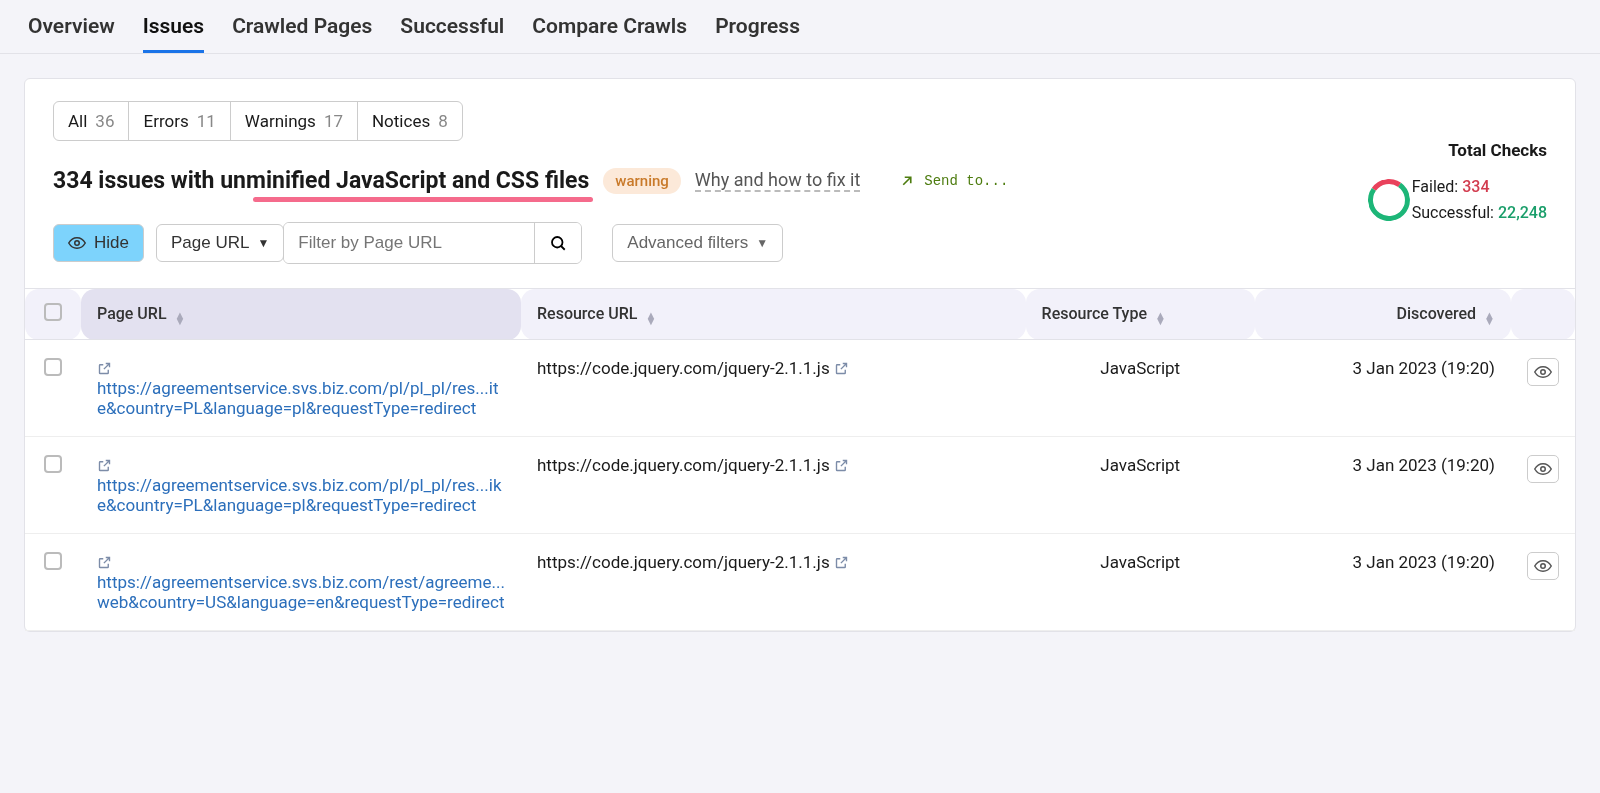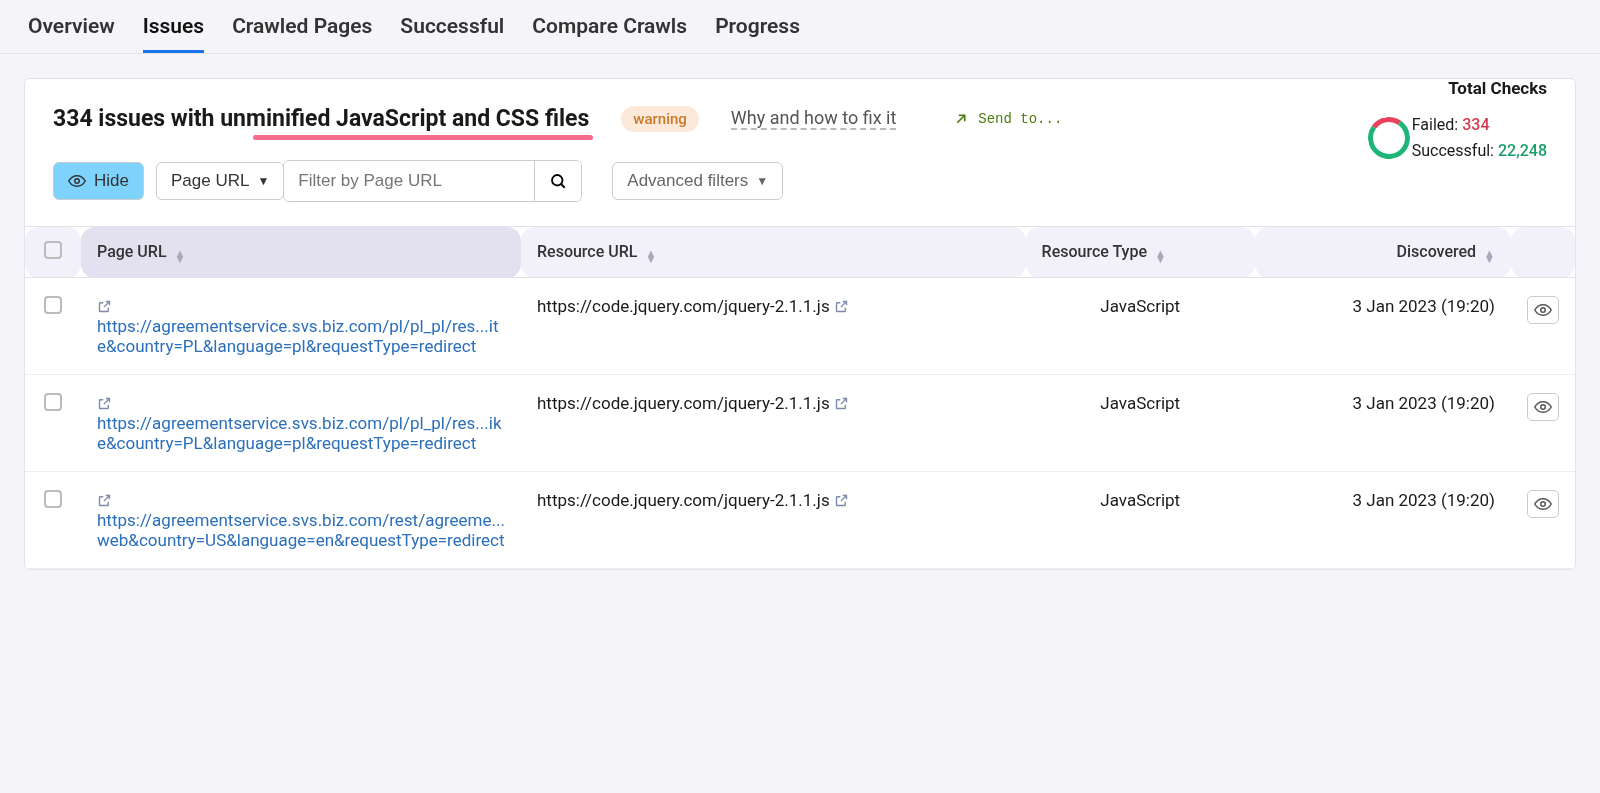--- a/index.html
+++ b/index.html
@@ -6,21 +6,21 @@
 body { font-family: -apple-system, BlinkMacSystemFont, "Segoe UI", Roboto, Helvetica, Arial, sans-serif; background: #f4f4f9; color: #1a1a1a; }
 .tabs-nav { display: flex; gap: 28px; padding: 14px 28px 0; border-bottom: 1px solid #e2e2e8; }
 .tabs-nav .tab { font-size: 21px; font-weight: 600; color: #333; padding-bottom: 12px; cursor: pointer; border-bottom: 3px solid transparent; }
 .tabs-nav .tab.active { border-bottom: 3px solid #1a73e8; color: #111; }
 .panel { margin: 24px 24px 0; background: #fff; border: 1px solid #e2e2e8; border-radius: 6px; padding: 0; }
 .filter-pills { display: flex; padding: 22px 28px 0; }
 .pill-group { display: flex; border: 1px solid #ccc; border-radius: 6px; overflow: hidden; }
 .pill { padding: 9px 14px; font-size: 17px; cursor: pointer; border-right: 1px solid #ccc; display: flex; gap: 8px; align-items: center; }
 .pill:last-child { border-right: none; }
 .pill .count { color: #888; }
-.issue-header { display: flex; align-items: center; gap: 32px; padding: 26px 28px 10px; position: relative; }
+.issue-header { display: flex; align-items: center; gap: 14px; padding: 26px 28px 10px; position: relative; }
 .issue-title { font-size: 23px; font-weight: 700; position: relative; }
 .underline-highlight { position: absolute; height: 5px; background: #f56b8c; border-radius: 3px; bottom: -8px; left: 200px; width: 340px; }
 .badge-warning { background: #fce9d9; color: #c97a2a; font-size: 15px; padding: 4px 12px; border-radius: 14px; font-weight: 500; }
 .link-dotted { color: #555; font-size: 18px; border-bottom: 2px dashed #bbb; cursor: pointer; }
 .send-to { display: flex; align-items: center; gap: 8px; color: #4d7c0f; font-size: 14px; cursor: pointer; margin-left: 24px; font-family: Liberation Mono, monospace; }
 .controls-row { display: flex; align-items: center; gap: 12px; padding: 18px 28px 24px; position: relative; }
 .btn { display: inline-flex; align-items: center; gap: 8px; padding: 8px 14px; border: 1px solid #ccc; border-radius: 6px; background: #fff; font-size: 17px; cursor: pointer; color: #333; }
 .btn.gray { background: #7dd3fc; }
 .select-like { display: flex; align-items: center; }
 .search-input-wrap { display: flex; border: 1px solid #ccc; border-radius: 6px; overflow: hidden; }
@@ -49,20 +49,40 @@
 <div class="tabs-nav">
   <div class="tab">Overview</div>
   <div class="tab active">Issues</div>
   <div class="tab">Crawled Pages</div>
   <div class="tab">Successful</div>
   <div class="tab">Compare Crawls</div>
   <div class="tab">Progress</div>
 </div>
 
 <div class="panel">
+  <div class="filter-pills">
+    <div class="pill-group">
+      <div class="pill">
+        <span>All</span>
+        <span class="count">36</span>
+      </div>
+      <div class="pill">
+        <span>Errors</span>
+        <span class="count">11</span>
+      </div>
+      <div class="pill">
+        <span>Warnings</span>
+        <span class="count">17</span>
+      </div>
+      <div class="pill">
+        <span>Notices</span>
+        <span class="count">8</span>
+      </div>
+    </div>
+  </div>
 
   <div class="issue-header">
     <div style="position:relative;">
       <span class="issue-title">334 issues with unminified JavaScript and CSS files</span>
       <div class="underline-highlight"></div>
     </div>
     <span class="badge-warning">warning</span>
     <span class="link-dotted">Why and how to fix it</span>
     <span class="send-to">
       <svg class="icon" viewBox="0 0 24 24" fill="none" stroke="currentColor" stroke-width="2.2">

